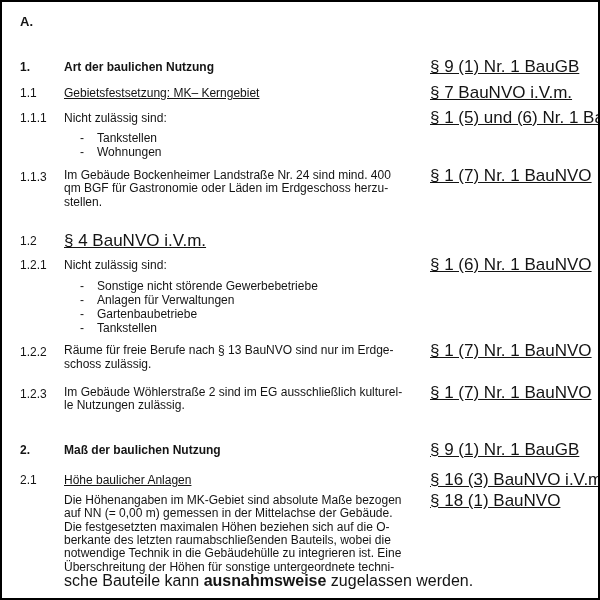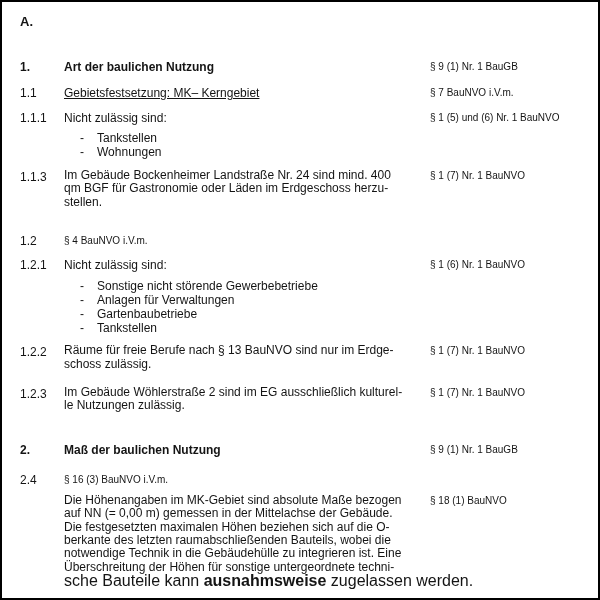--- a/index.html
+++ b/index.html
@@ -16,21 +16,21 @@
   }
   .row {
     display: grid;
     grid-template-columns: 44px 366px 1fr;
     padding-left: 18px;
     padding-right: 4px;
     align-items: start;
   }
   .num  { font-size: 12px; line-height: 16px; }
   .txt  { font-size: 12px; line-height: 16px; }
-  .law  { font-size: 10px; line-height: 16px; white-space: nowrap; }
+  .law  { font-size: 17px; line-height: 16px; white-space: nowrap; text-decoration: underline; }
   .title-row .num, .title-row .txt { font-size: 13px; font-weight: bold; line-height: 16px; }
   .bold .num, .bold .txt { font-weight: bold; }
   .ul span.head { text-decoration: underline; }
   .multiline { white-space: pre; font-size: 12px; line-height: 13.4px; }
   .law-top { line-height: 13.4px; }
   .li { display: flex; font-size: 12px; line-height: 14px; }
   .li .dash { display: inline-block; margin-left: 16px; width: 17px; }
   .lastline { white-space: pre; font-size: 16px; line-height: 13.4px; text-align: right; }
   .lastline .em { font-weight: bold; }
   
@@ -144,21 +144,22 @@
     <div class="law law-top">§ 1 (7) Nr. 1 BauNVO</div>
   </div>
 
   <div class="row bold g29">
     <div class="num">2.</div>
     <div class="txt">Maß der baulichen Nutzung</div>
     <div class="law">§ 9 (1) Nr. 1 BauGB</div>
   </div>
 
   <div class="row ul g14">
-    <div class="num">2.4</div>
+    <div class="num">2.1</div>
+    <div class="txt"><span class="head">Höhe baulicher Anlagen</span></div>
     <div class="law">§ 16 (3) BauNVO i.V.m.</div>
   </div>
 
   <div class="row g6">
     <div class="num"></div>
     <div class="txt">
       <div class="multiline">Die Höhenangaben im MK-Gebiet sind absolute Maße bezogen
 auf NN (= 0,00 m) gemessen in der Mittelachse der Gebäude.
 Die festgesetzten maximalen Höhen beziehen sich auf die O-
 berkante des letzten raumabschließenden Bauteils, wobei die

